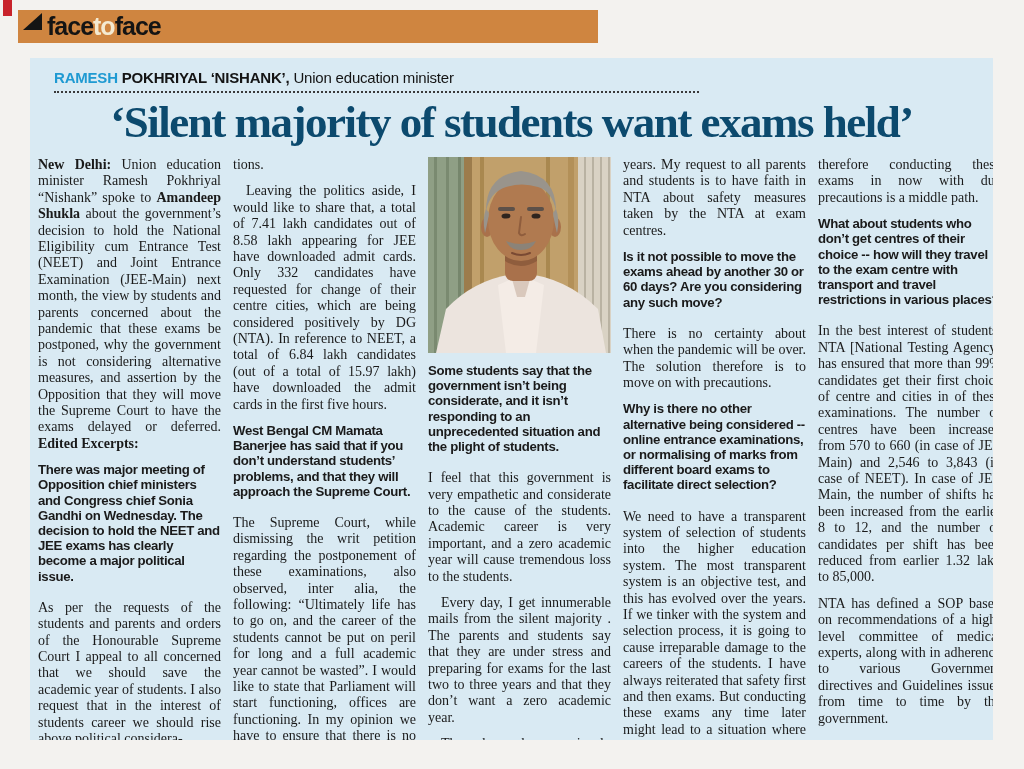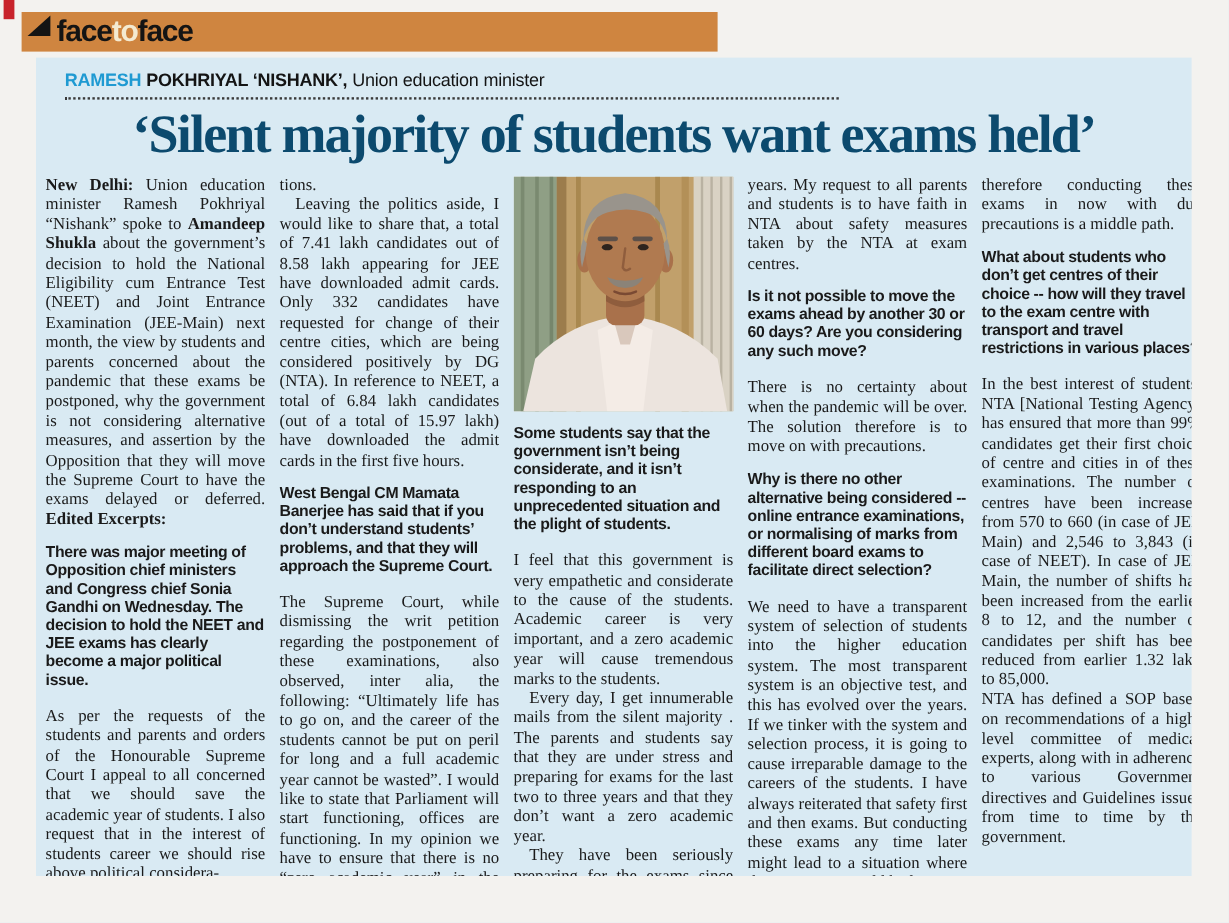--- a/index.html
+++ b/index.html
@@ -29,21 +29,21 @@
     margin:-6px 5px 4px 0;
   }
   .logo {
     font-family:"Liberation Sans", sans-serif;
     font-weight:bold; font-size:25px;
     letter-spacing:-1px; color:#141414;
     line-height:1;
   }
   .logo .to { color:#f4ead1; }
   .content {
-    position:absolute; left:30px; top:48px;
+    position:absolute; left:30px; top:58px;
     width:963px; height:682px;
     background:#d9eaf3;
     overflow:hidden;
   }
   .byline {
     margin:11px 0 0 24px;
     width:645px;
     padding-bottom:5px;
     border-bottom:2px dotted #3a3a3a;
     font-family:"Liberation Sans", sans-serif;
@@ -76,21 +76,21 @@
   .col p.a.indent { text-indent:13px; }
   .col p.q {
     font-family:"Liberation Sans", sans-serif;
     font-weight:bold;
     font-size:13.2px; line-height:15.2px;
     letter-spacing:-0.3px;
     margin-top:10px;
     text-align:left;
   }
   .col p.q + p.a { margin-top:16px; }
-  .col p.a + p.a { margin-top:0; }
+  .col p.a + p.a { margin-top:10px; }
   .col > p:first-child { margin-top:0; }
   .photo {
     width:186px; height:196px;
     margin-bottom:9px;
     overflow:hidden;
   }
 </style>
 </head>
 <body>
 
@@ -161,21 +161,21 @@
           <ellipse cx="108" cy="59" rx="4.5" ry="2.6" fill="#2e241e"></ellipse>
 
           <path d="M93,60 L91,76 Q93,80 97,77" fill="none" stroke="#8f5d3d" stroke-width="2" stroke-linecap="round"></path>
 
           <path d="M78,84 Q93,90 108,84 Q104,93 93,93 Q82,93 78,84 Z" fill="#8b8378"></path>
 
           <path d="M84,96 Q93,100 102,96" fill="none" stroke="#7a4a33" stroke-width="2" stroke-linecap="round"></path>
         </svg>
       </div>
     <p class="q">Some students say that the government isn’t being considerate, and it isn’t responding to an unprecedented situation and the plight of students.</p>
-        <p class="a">I feel that this government is very empathetic and considerate to the cause of the students. Academic career is very important, and a zero academic year will cause tremendous marks to the students.</p>
+        <p class="a">I feel that this government is very empathetic and considerate to the cause of the students. Academic career is very important, and a zero academic year will cause tremendous loss to the students.</p>
         <p class="a indent">Every day, I get innumerable mails from the silent majority . The parents and students say that they are under stress and preparing for exams for the last two to three years and that they don’t want a zero academic year.</p>
         <p class="a indent">They have been seriously preparing for the exams since January and the past two</p>
       </div>
     <div class="col">
         <p class="a">years. My request to all parents and students is to have faith in NTA about safety measures taken by the NTA at exam centres.</p>
         <p class="q">Is it not possible to move the exams ahead by another 30 or 60 days? Are you considering any such move?</p>
         <p class="a">There is no certainty about when the pandemic will be over. The solution therefore is to move on with precautions.</p>
         <p class="q">Why is there no other alternative being considered -- online entrance examinations, or normalising of marks from different board exams to facilitate direct selection?</p>
         <p class="a">We need to have a transparent system of selection of students into the higher education system. The most transparent system is an objective test, and this has evolved over the years. If we tinker with the system and selection process, it is going to cause irreparable damage to the careers of the students. I have always reiterated that safety first and then exams. But conducting these exams any time later might lead to a situation where the entire year could be lost,</p>
       </div>

